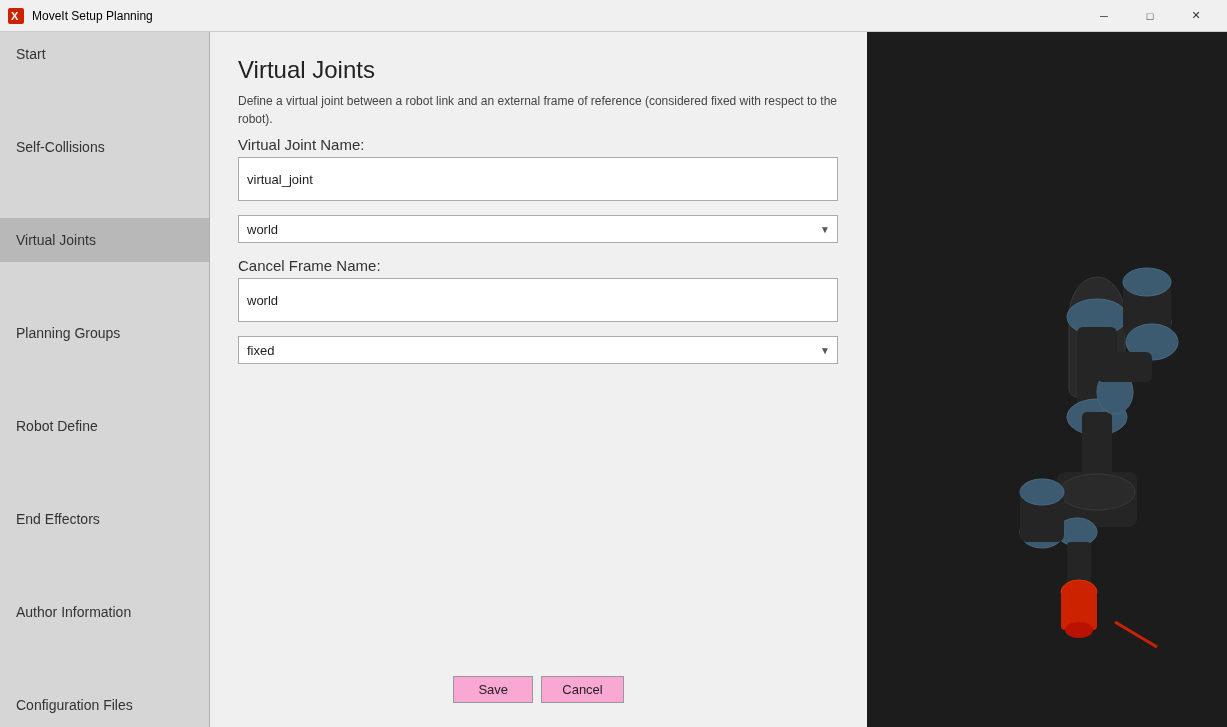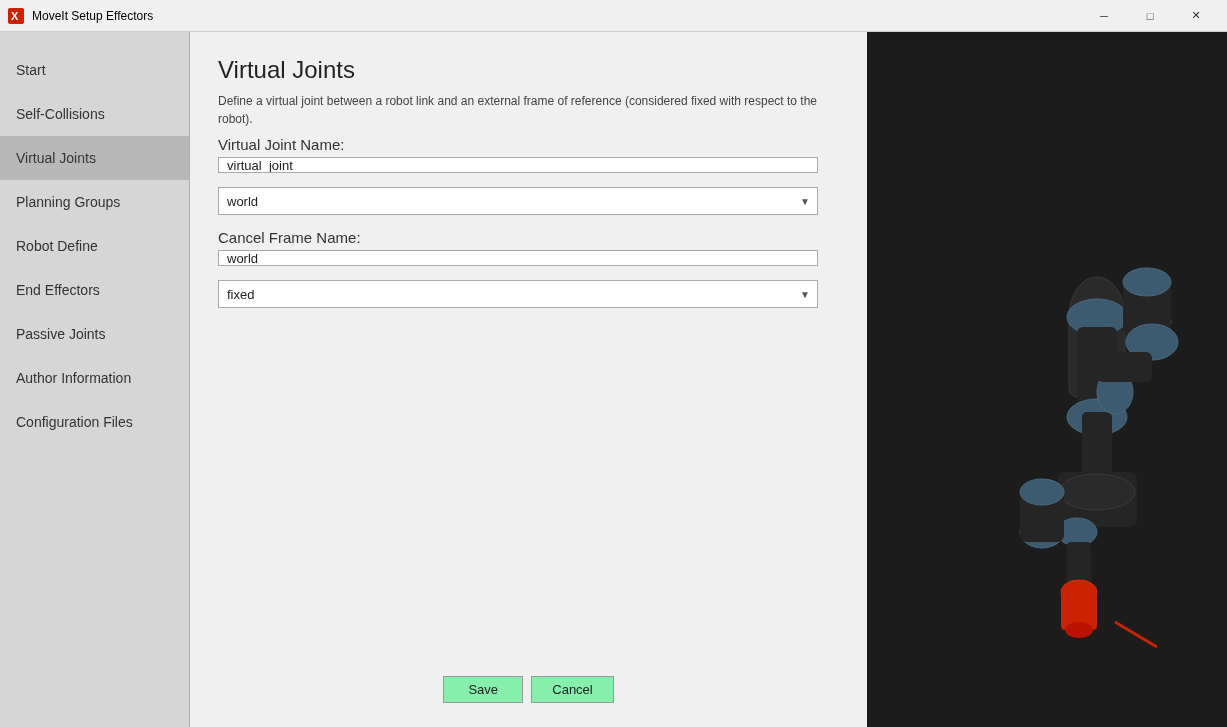--- a/index.html
+++ b/index.html
@@ -56,27 +56,28 @@
 
     
     .main-content {
       display: flex;
       flex: 1;
       overflow: hidden;
     }
 
     
     .sidebar {
-      width: 190px;
+      width: 210px;
       background: #d6d6d6;
       border-right: 1px solid #b0b0b0;
       display: flex;
       flex-direction: column;
-      padding-top: 16px;
+      padding-top: 0;
       flex-shrink: 0;
+      justify-content: space-between;
     }
     .sidebar-item {
       padding: 14px 16px;
       font-size: 14px;
       color: #333;
       cursor: pointer;
       border: none;
       background: transparent;
       text-align: left;
       width: 100%;
@@ -130,21 +131,21 @@
     }
     .form-label {
       font-size: 15px;
       color: #333;
       margin-bottom: 4px;
       display: block;
     }
     .form-input {
       width: 100%;
       max-width: 600px;
-      height: 16px;
+      height: 44px;
       padding: 4px 8px;
       border: 1px solid #aaa;
       background: #fff;
       font-size: 13px;
       color: #222;
       outline: none;
     }
 
     .form-select-wrapper {
       position: relative;
@@ -178,21 +179,21 @@
       margin-top: auto;
       display: flex;
       justify-content: center;
       gap: 8px;
       padding-top: 16px;
     }
     .btn {
       padding: 5px 20px;
       font-size: 13px;
       border: 1px solid #999;
-      background: #86efac;
+      background: #f9a8d4;
       cursor: pointer;
       color: #222;
       min-width: 80px;
     }
 
     
     .robot-scene {
       width: 100%;
       height: 100%;
       position: relative;
@@ -201,38 +202,37 @@
 </head>
 <body>
 
 <div class="title-bar">
   <div class="title-bar-icon">
     <svg width="16" height="16" viewBox="0 0 16 16">
       <rect width="16" height="16" rx="2" fill="#cc2200"></rect>
       <text x="3" y="12" font-size="11" fill="white" font-weight="bold">X</text>
     </svg>
   </div>
-  <span class="title-bar-title">MoveIt Setup Effectors</span>
+  <span class="title-bar-title">MoveIt Setup Planning</span>
   <div class="title-bar-controls">
     <button class="title-bar-btn">─</button>
     <button class="title-bar-btn">□</button>
     <button class="title-bar-btn close">✕</button>
   </div>
 </div>
 
 <div class="main-content">
 
   <nav class="sidebar">
     <button class="sidebar-item">Start</button>
     <button class="sidebar-item">Self-Collisions</button>
     <button class="sidebar-item active">Virtual Joints</button>
     <button class="sidebar-item">Planning Groups</button>
     <button class="sidebar-item">Robot Define</button>
     <button class="sidebar-item">End Effectors</button>
-    <button class="sidebar-item">Passive Joints</button>
     <button class="sidebar-item">Author Information</button>
     <button class="sidebar-item">Configuration Files</button>
   </nav>
 
   <div class="content-row">
 
     <div class="form-area">
       <h1 class="page-title">Virtual Joints</h1>
       <p class="page-desc">Define a virtual joint between a robot link and an external frame of reference (considered fixed with respect to the robot).</p>
 

